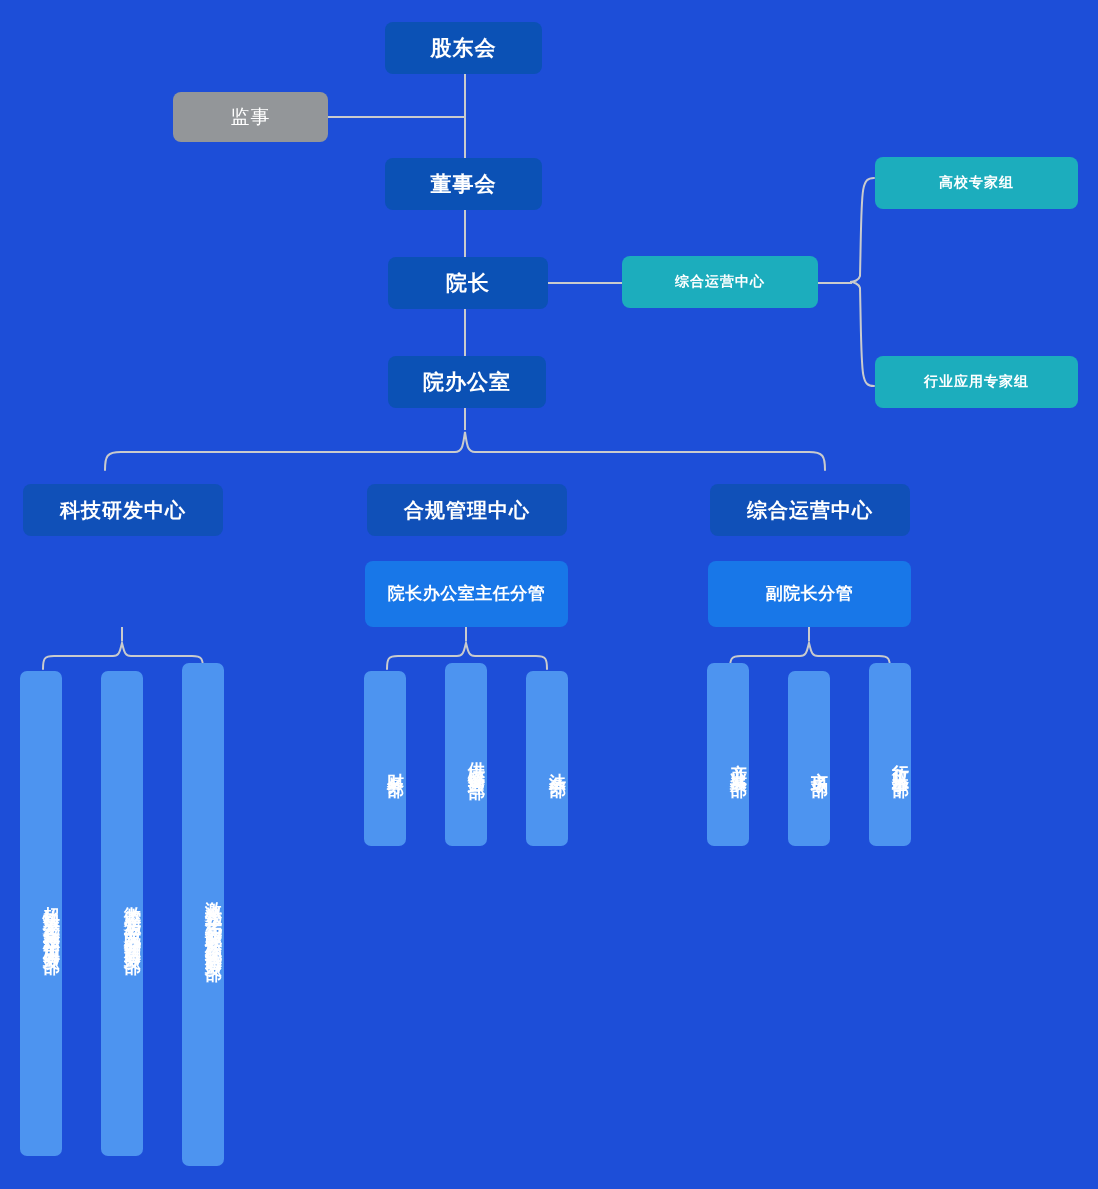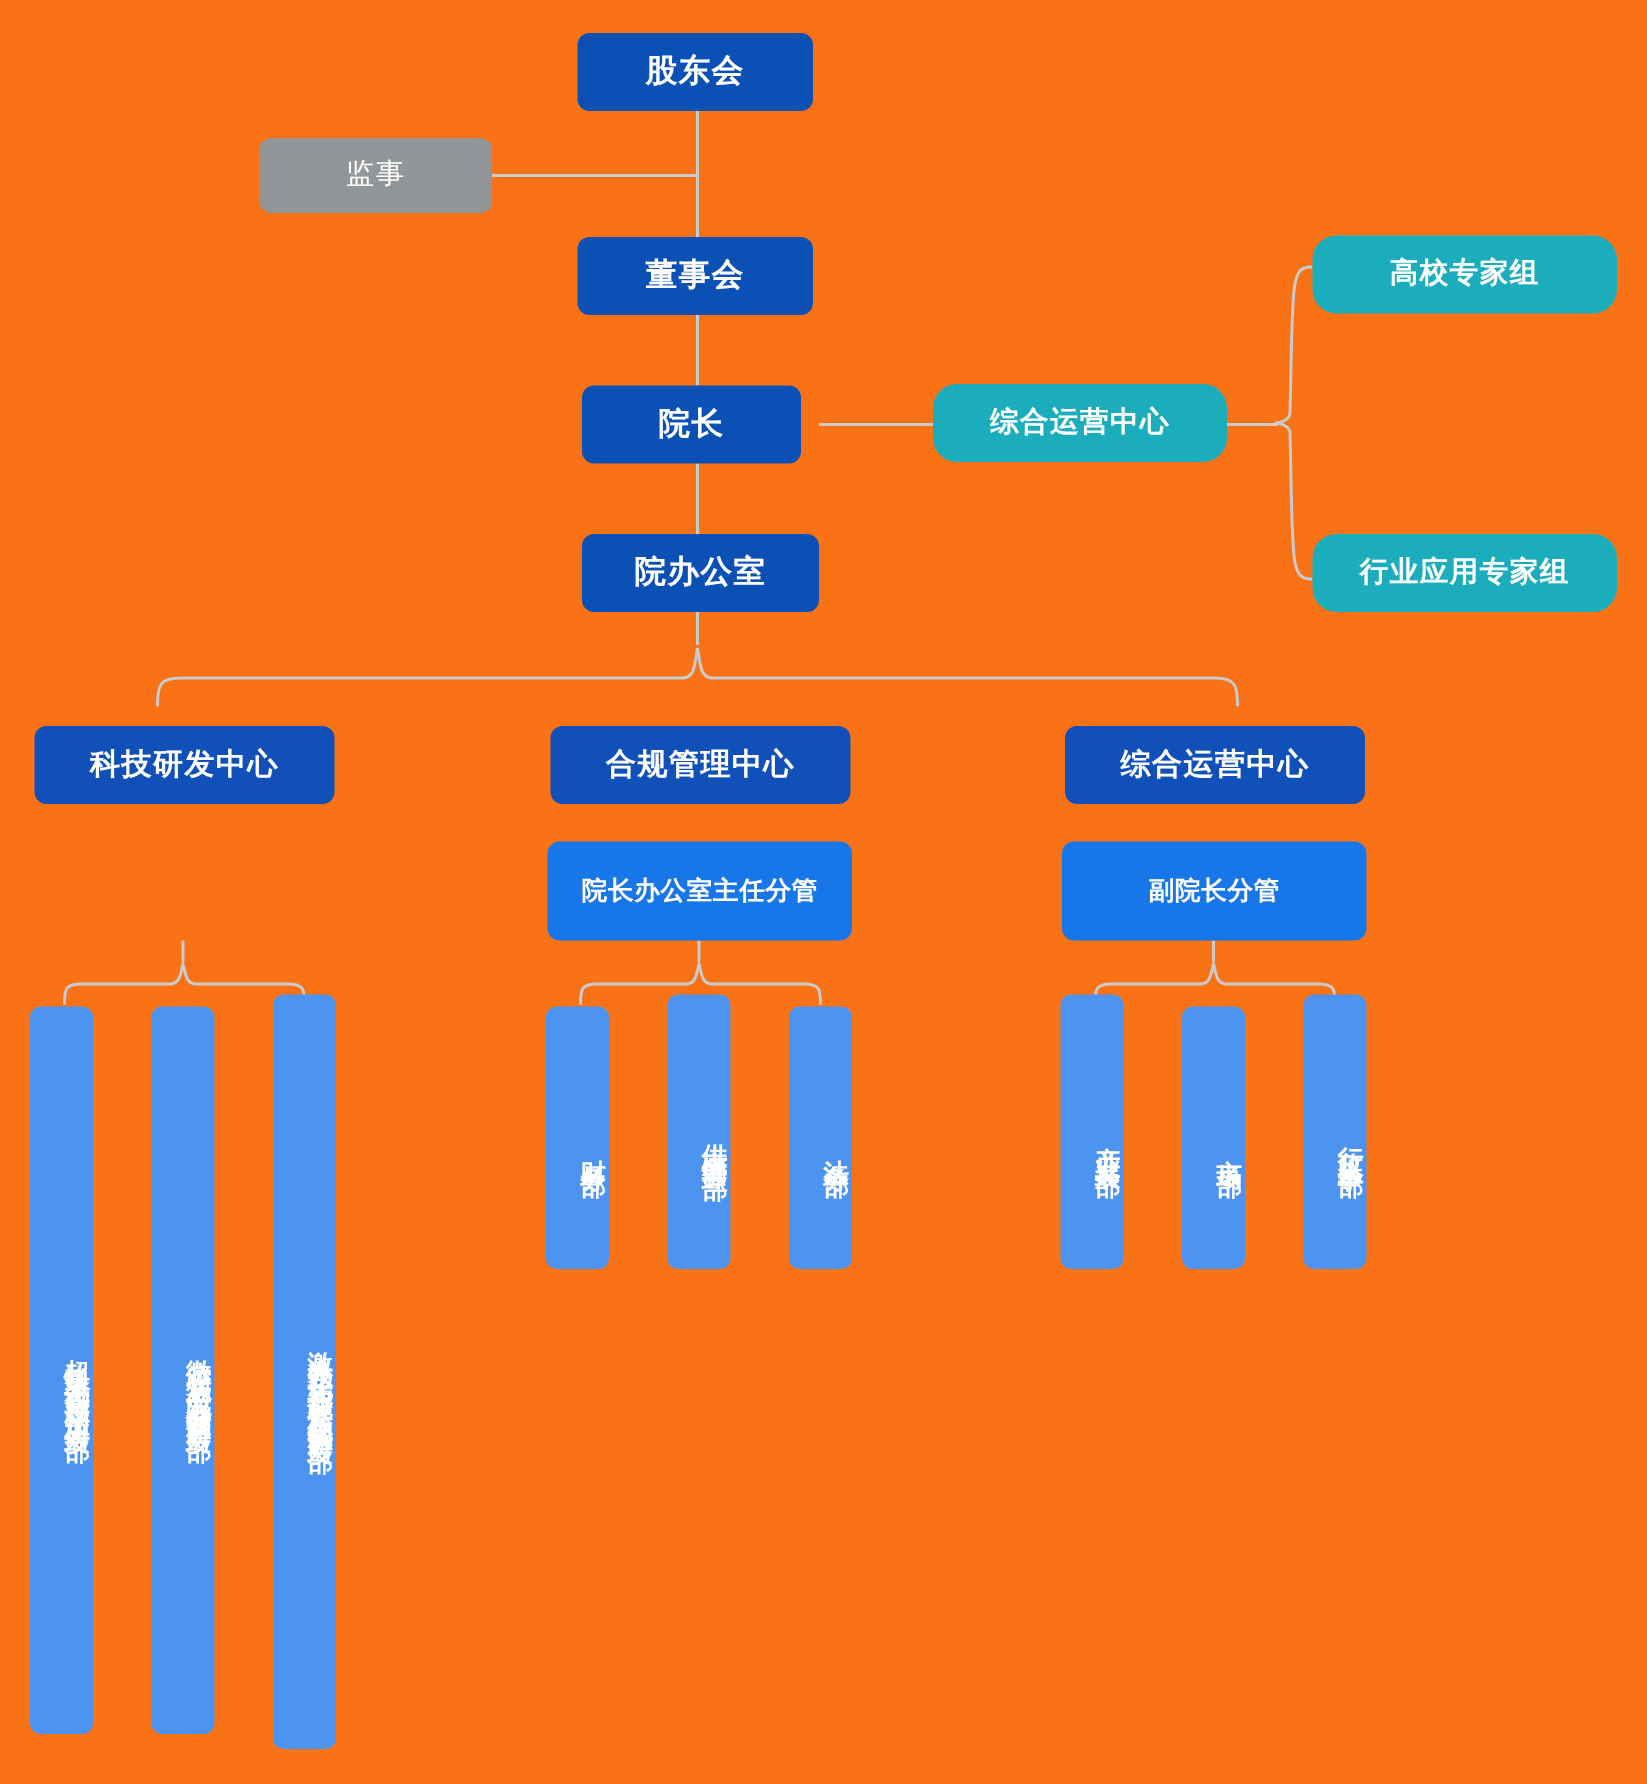--- a/index.html
+++ b/index.html
@@ -4,41 +4,41 @@
 <style>
   html, body {
     margin: 0;
     padding: 0;
     background: #000000;
   }
   #chart-root {
     position: relative;
     width: 1098px;
     height: 1189px;
-    background: #f97316;
+    background: #1d4ed8;
     font-family: "Liberation Sans", "DejaVu Sans", sans-serif;
     overflow: hidden;
   }
   .node {
     position: absolute;
     box-sizing: border-box;
     display: flex;
     align-items: center;
     justify-content: center;
     text-align: center;
     color: #ffffff;
     border-radius: 8px;
     font-weight: bold;
     letter-spacing: 1px;
     line-height: 1.25;
     z-index: 3;
   }
   .node.lvl-top     { background: #0b51b5; font-size: 21px; }
   .node.lvl-gray    { background: #939699; font-size: 19px; font-weight: normal; }
-  .node.lvl-teal    { background: #1cadbd; font-size: 19px; border-radius: 16px; }
+  .node.lvl-teal    { background: #1cadbd; font-size: 14px; }
   .node.lvl-div     { background: #1050b8; font-size: 20px; }
   .node.lvl-sub     { background: #1877e8; font-size: 17px; letter-spacing: 0.5px; }
   .node.lvl-leaf {
     background: #4d94f0;
     font-size: 17px;
     border-radius: 7px;
     writing-mode: vertical-rl;
     text-orientation: upright;
     letter-spacing: 4px;
     align-items: flex-start;
@@ -98,21 +98,21 @@
   <svg class="brace-svg" style="left:728px; top:641px; width:164px; height:30px;" viewBox="0 0 164 30">
     <path d="M2 28 C2 18 3 15 13 15 L72 15 C79 15 79 9 81 2 C83 9 83 15 90 15 L151 15 C161 15 162 18 162 28"></path>
   </svg>
 
   <div class="node lvl-top" style="left:385px; top:22px; width:157px; height:52px;">股东会</div>
 
   <div class="node lvl-gray" style="left:173px; top:92px; width:155px; height:50px;">监事</div>
 
   <div class="node lvl-top" style="left:385px; top:158px; width:157px; height:52px;">董事会</div>
 
-  <div class="node lvl-top" style="left:388px; top:257px; width:146px; height:52px;">院长</div>
+  <div class="node lvl-top" style="left:388px; top:257px; width:160px; height:52px;">院长</div>
 
   <div class="node lvl-top" style="left:388px; top:356px; width:158px; height:52px;">院办公室</div>
 
   <div class="node lvl-teal" style="left:622px; top:256px; width:196px; height:52px;">综合运营中心</div>
 
   <div class="node lvl-teal" style="left:875px; top:157px; width:203px; height:52px;">高校专家组</div>
 
 
   <div class="node lvl-teal" style="left:875px; top:356px; width:203px; height:52px;">行业应用专家组</div>
 

